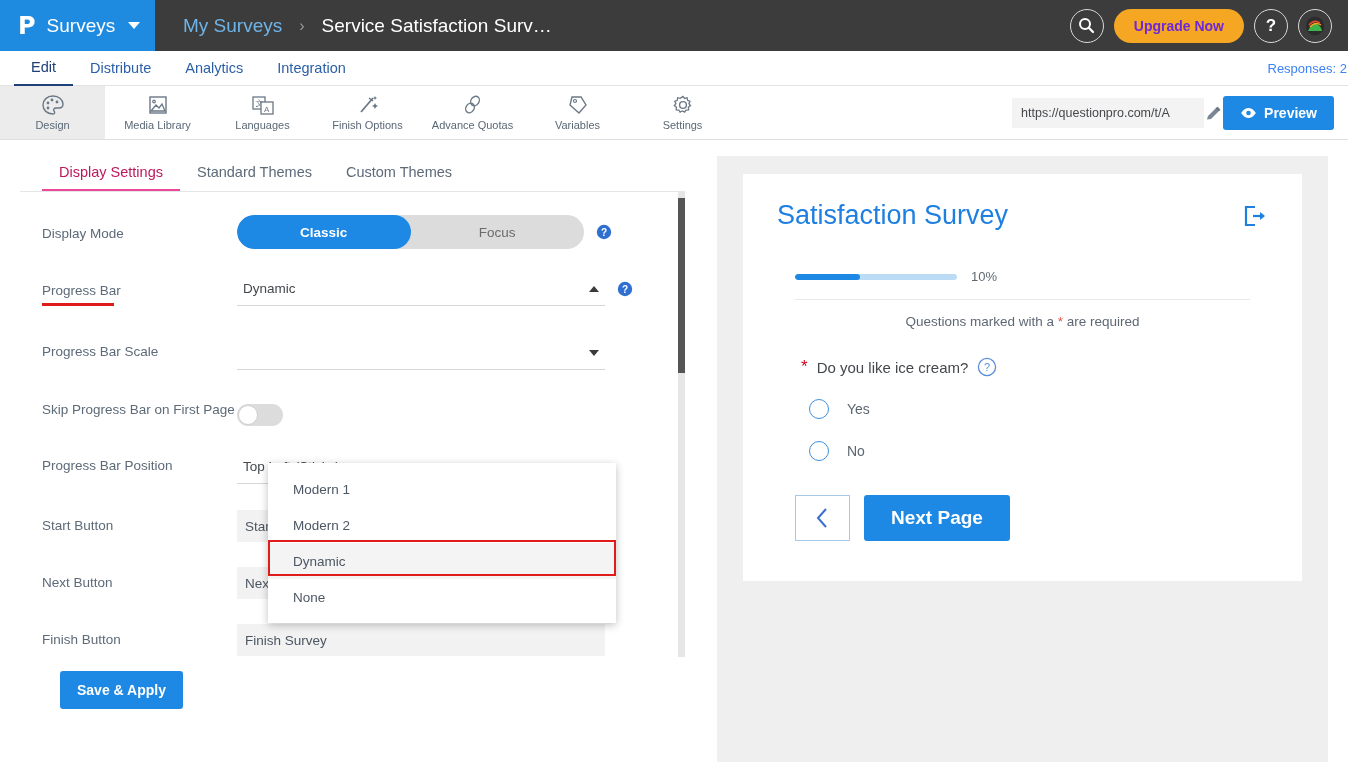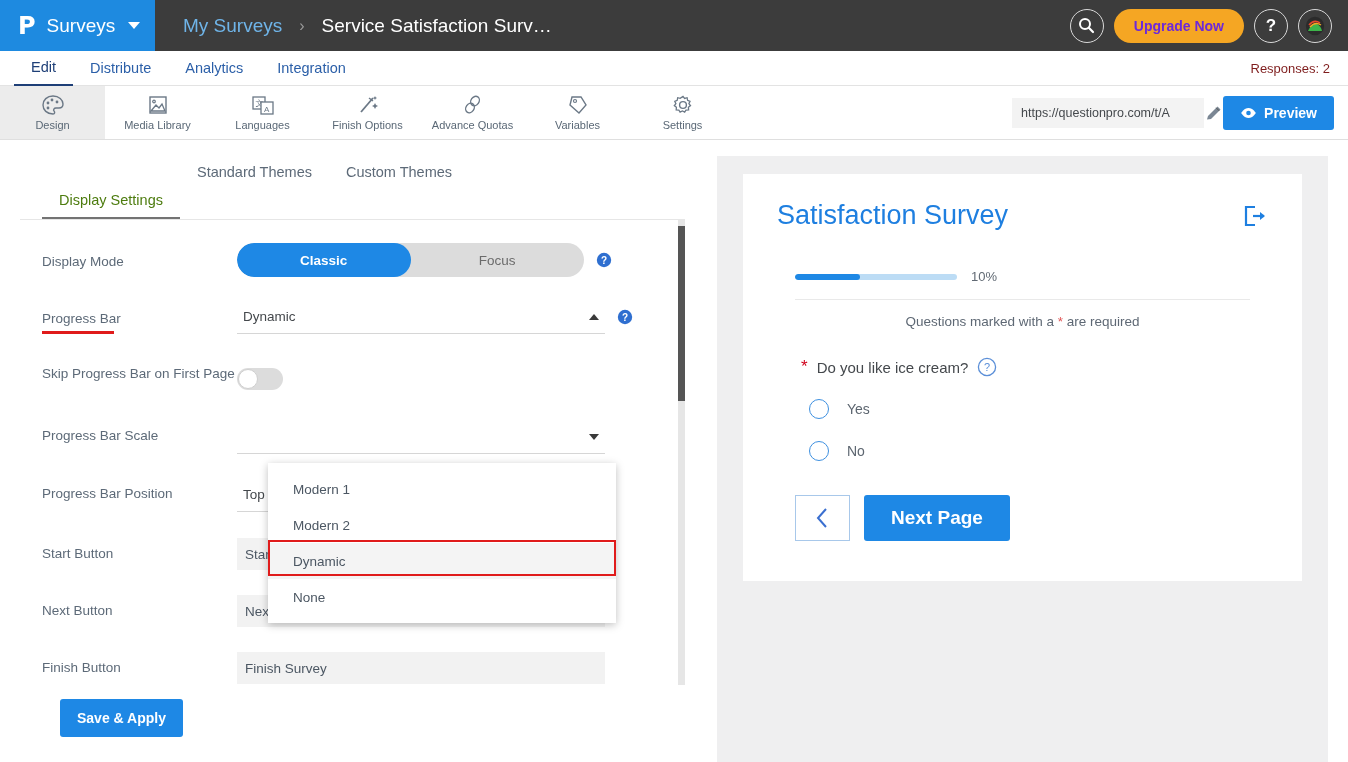--- a/index.html
+++ b/index.html
@@ -23,40 +23,40 @@
   .topbar-right { position: absolute; right: 16px; top: 0; height: 51px; display: flex; align-items: center; gap: 10px; }
   .circ-btn { width: 34px; height: 34px; border-radius: 50%; border: 1.5px solid #d8d8d8; display: flex; align-items: center; justify-content: center; cursor: pointer; }
   .circ-btn svg { display: block; }
   .upgrade { background: #f5a623; color: #6d28d9; font-size: 14px; font-weight: bold; border-radius: 17px; padding: 9px 20px; cursor: pointer; }
   .avatar-btn { width: 34px; height: 34px; border-radius: 50%; border: 1.5px solid #d8d8d8; display:flex; align-items:center; justify-content:center; cursor:pointer; }
 
   
   .navrow { height: 35px; background: #ffffff; border-bottom: 1px solid #e3e3e3; display: flex; align-items: center; padding-left: 14px; position: relative; }
   .navtab { font-size: 14.5px; color: #2b5fa8; padding: 0 17px; line-height: 34px; cursor: pointer; }
   .navtab.active { color: #1e3f77; border-bottom: 2px solid #1e3f77; font-weight: normal; }
-  .responses { position: absolute; right: 18px; font-size: 13px; color: #7f1d1d; }
+  .responses { position: absolute; right: 1px; font-size: 13px; color: #3b82f6; }
 
   
   .toolbar { height: 54px; background: #ffffff; border-bottom: 1px solid #dfdfdf; display: flex; align-items: stretch; position: relative; }
   .tool { width: 105px; display: flex; flex-direction: column; align-items: center; justify-content: center; gap: 3px; cursor: pointer; }
   .tool.active { background: #ececec; }
   .tool-label { font-size: 11px; color: #5a6876; }
   .toolbar-right { position: absolute; right: 14px; top: 0; height: 54px; display: flex; align-items: center; gap: 0; }
   .urlbox { width: 192px; height: 30px; background: #f3f3f3; display: flex; align-items: center; padding: 0 9px; font-size: 12.5px; color: #44484c; overflow: hidden; white-space: nowrap; cursor: text; }
   .pencil-btn { cursor: pointer; display:flex; }
   .preview-btn { background: #1e88e5; color: #ffffff; font-size: 14px; border-radius: 3px; padding: 9px 17px; display: flex; align-items: center; gap: 7px; cursor: pointer; font-weight: bold; }
 
   
   .page { height: calc(762px - 51px - 35px - 54px); background: #ffffff; padding: 16px 20px 0 20px; display: flex; gap: 32px; position: relative; }
 
   
   .leftpanel { width: 665px; position: relative; z-index: 2; }
   .panel-tabs { display: flex; gap: 0; border-bottom: 1px solid #e6e6e6; padding-left: 22px; }
   .ptab { font-size: 14.5px; color: #5d6a78; padding: 8px 17px 9px 17px; cursor: pointer; }
-  .ptab.active { color: #4d7c0f; border-bottom: 2px solid #737373; margin-top: 28px; }
+  .ptab.active { color: #be185d; border-bottom: 2px solid #ec4899; }
 
   .formarea { position: relative; height: 465px; overflow: hidden; }
   .frow { display: flex; align-items: flex-start; padding: 0 22px; margin-top: 23px; }
   .frow-label { width: 195px; font-size: 13.5px; color: #5d6a78; line-height: 19px; padding-top: 9px; position: relative; }
   .frow-ctl { flex: 1; position: relative; }
 
   .seg { width: 347px; height: 34px; border-radius: 17px; background: #dcdcdc; display: flex; overflow: hidden; cursor: pointer; }
   .seg-opt { flex: 1; display: flex; align-items: center; justify-content: center; font-size: 13.5px; color: #6b6b6b; }
   .seg-opt.on { background: #1e88e5; color: #ffffff; border-radius: 17px; font-weight: bold; }
 
@@ -265,35 +265,35 @@
             <span>Dynamic</span>
             <span class="caret caret-up"></span>
           </div>
           <svg class="helpq" viewBox="0 0 16 16">
             <circle cx="8" cy="8" r="7.2" fill="#2f6fd0"></circle>
             <text x="8" y="11.6" font-size="10" font-weight="bold" fill="#fff" text-anchor="middle" font-family="sans-serif">?</text>
           </svg>
         </div>
       </div>
 
-      <div class="frow" style="margin-top:28px;">
-        <div class="frow-label" style="padding-top:2px;">Skip Progress Bar on First Page</div>
-        <div class="frow-ctl">
-          <div class="toggle">
-            <span class="knob"></span>
-          </div>
-        </div>
-      </div>
-
       <div class="frow" style="margin-top:30px;">
         <div class="frow-label" style="padding-top:6px;">Progress Bar Scale</div>
         <div class="frow-ctl">
           <div class="sel">
             <span></span>
             <span class="caret caret-down"></span>
+          </div>
+        </div>
+      </div>
+
+      <div class="frow" style="margin-top:28px;">
+        <div class="frow-label" style="padding-top:2px;">Skip Progress Bar on First Page</div>
+        <div class="frow-ctl">
+          <div class="toggle">
+            <span class="knob"></span>
           </div>
         </div>
       </div>
 
       <div class="frow" style="margin-top:24px;">
         <div class="frow-label" style="padding-top:6px;">Progress Bar Position</div>
         <div class="frow-ctl">
           <div class="sel">
             <span>Top Left (Sticky)</span>
             <span class="caret caret-down"></span>

